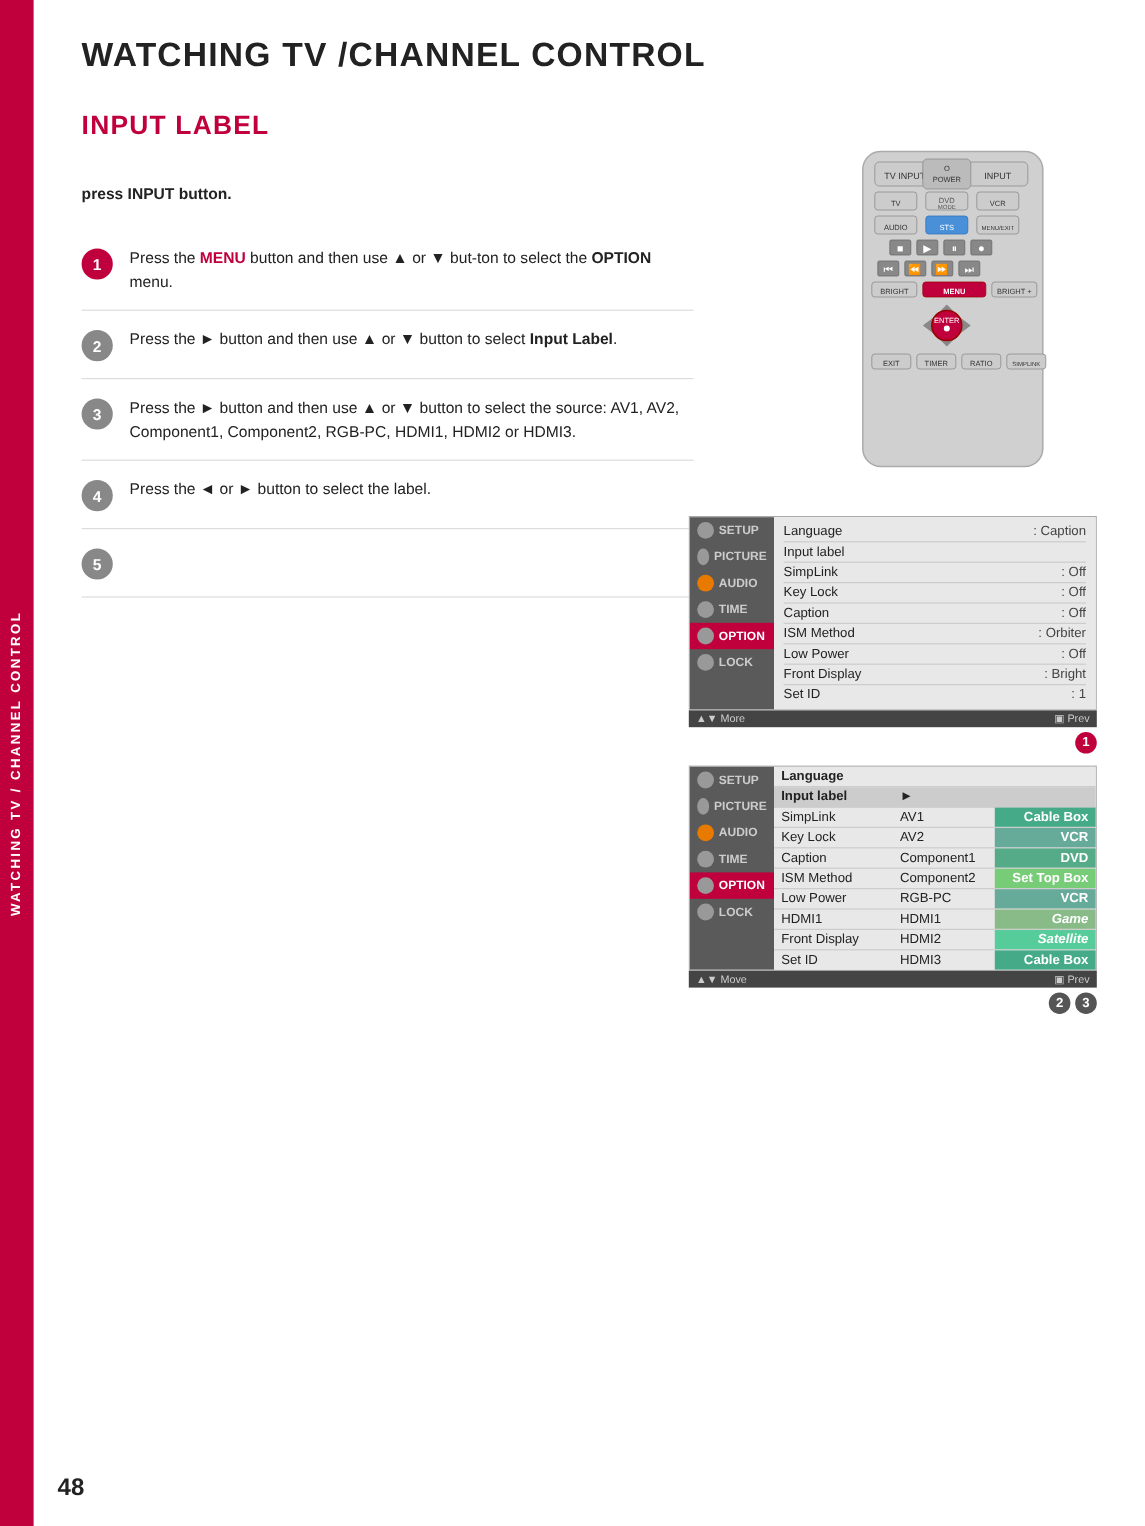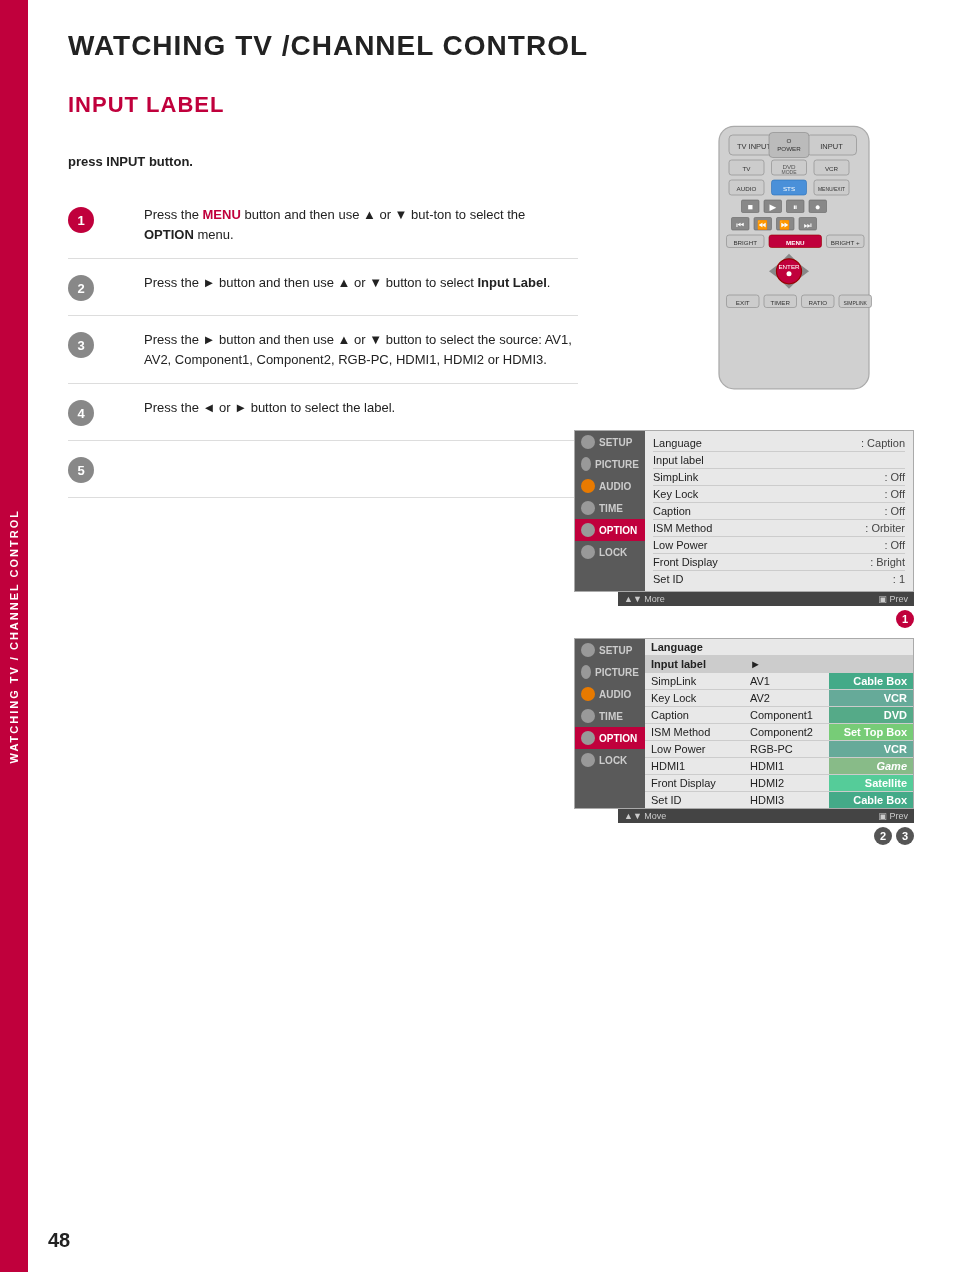--- a/index.html
+++ b/index.html
@@ -109,21 +109,20 @@
       justify-content: center;
       flex-shrink: 0;
       margin-top: 2px;
     }
     .step-number.red { background: #c0003c; }
 
     .step-text {
       font-size: 13px;
       color: #222;
       line-height: 1.5;
-      margin-left: 36px;
     }
     .step-text .bold { font-weight: 900; }
     .step-text .red-bold { font-weight: 900; color: #c0003c; }
 
     
     .menu-screenshots {
       position: absolute;
       right: 40px;
       top: 430px;
       display: flex;
@@ -191,21 +190,20 @@
     .menu-right-row .value { color: #444; }
 
     .menu-bottom-bar {
       background: #444;
       color: #ccc;
       font-size: 9px;
       padding: 2px 6px;
       display: flex;
       align-items: center;
       gap: 6px;
-      margin-left: 44px;
     }
     .menu-sub-row {
       display: flex;
       border-bottom: 1px solid #ccc;
     }
     .menu-sub-row:last-child { border-bottom: none; }
     .menu-sub-cell {
       flex: 1;
       padding: 2px 6px;
       font-size: 11px;
@@ -218,21 +216,21 @@
       background: #5a9;
       color: #fff;
       font-weight: bold;
       text-align: right;
     }
     .menu-sub-cell.col3.cable { background: #4a8; }
     .menu-sub-cell.col3.vcr { background: #6a9; }
     .menu-sub-cell.col3.dvd { background: #5a8; }
     .menu-sub-cell.col3.settopbox { background: #7c7; }
     .menu-sub-cell.col3.game { background: #8b8; font-style: italic; }
-    .menu-sub-cell.col3.satellite { background: #5c9; }
+    .menu-sub-cell.col3.satellite { background: #5c9; font-style: italic; }
 
     
     .circle-marker {
       display: inline-flex;
       width: 18px;
       height: 18px;
       border-radius: 50%;
       background: #555;
       color: #fff;
       font-size: 11px;

